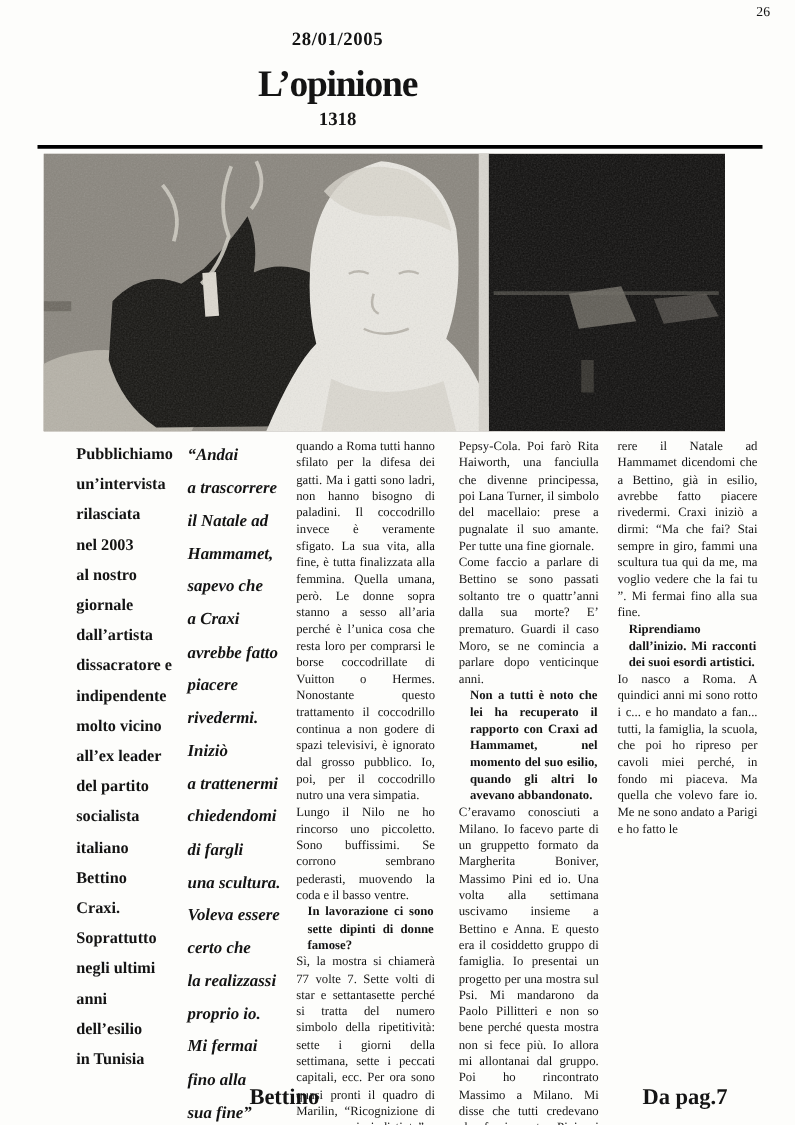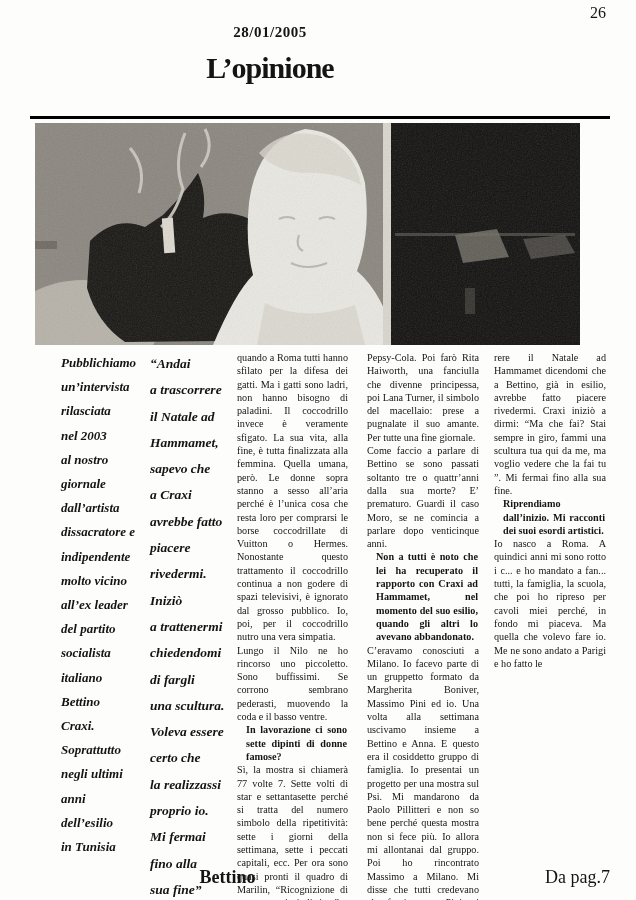--- a/index.html
+++ b/index.html
@@ -1,55 +1,56 @@
 <!DOCTYPE html>
 <html><head>
 <meta charset="utf-8">
 <style>
   html,body{margin:0;padding:0;}
   body{
     width:636px;height:900px;position:relative;overflow:hidden;
     background:#fdfdfb;color:#141414;
     font-family:"Liberation Serif","DejaVu Serif",serif;
   }
-  .page-num{position:absolute;top:4px;right:30px;font-size:16px;}
+  .page-num{position:absolute;top:4px;right:20px;font-size:11px;}
   .masthead{position:absolute;left:0;top:24px;width:540px;text-align:center;}
   .masthead .date{font-size:15px;font-weight:bold;letter-spacing:.5px;}
   .masthead .title{font-size:30px;font-weight:bold;line-height:1.0;letter-spacing:-1px;margin-top:12px;}
   .masthead .issue{font-size:15px;font-weight:bold;margin-top:5px;}
   .rule{position:absolute;left:30px;width:580px;top:116px;height:3px;background:#000;}
   .photo{position:absolute;left:35px;top:123px;width:545px;height:222px;background:#8a867e;}
   .photo svg{display:block;}
   .col{position:absolute;top:351px;}
   .col-intro{
-    left:61px;width:94px;font-style:italic;font-weight:bold;
+    left:61px;width:94px;font-weight:bold;
     font-size:13px;line-height:24.2px;white-space:pre-line;
   }
   .col-quote{
     left:150px;width:90px;font-style:italic;font-weight:bold;
     font-size:13.5px;line-height:26.3px;white-space:pre-line;
   }
   .col-body{width:111px;font-size:10.2px;line-height:13.3px;text-align:justify;}
   .col-3{left:237px;}
   .col-4{left:367px;width:112px;}
   .col-5{left:494px;width:112px;}
   .col-body p{margin:0;}
   .col-body p.bold{font-weight:bold;padding-left:9px;padding-right:1px;}
   .footer-section{position:absolute;top:867px;left:150px;width:155px;text-align:center;
     font-weight:bold;font-size:18px;}
-  .footer-page{position:absolute;top:867px;right:26px;font-weight:normal;font-size:18px;text-align:center;}
+  .footer-page{position:absolute;top:867px;right:54px;font-weight:bold;font-size:18px;text-align:center;}
 </style>
 </head>
 <body>
 
 <div class="page-num">26</div>
 
 <div class="masthead">
   <div class="date">28/01/2005</div>
   <div class="title">L’opinione</div>
+  <div class="issue">1318</div>
 </div>
 
 <div class="rule"></div>
 
 <div class="photo">
   <svg width="545" height="222" viewBox="0 0 545 222" preserveAspectRatio="none">
     <defs>
       <filter id="grain" x="0" y="0" width="100%" height="100%">
         <feTurbulence type="fractalNoise" baseFrequency="0.8" numOctaves="2" stitchTiles="stitch"></feTurbulence>
         <feColorMatrix type="saturate" values="0"></feColorMatrix>

